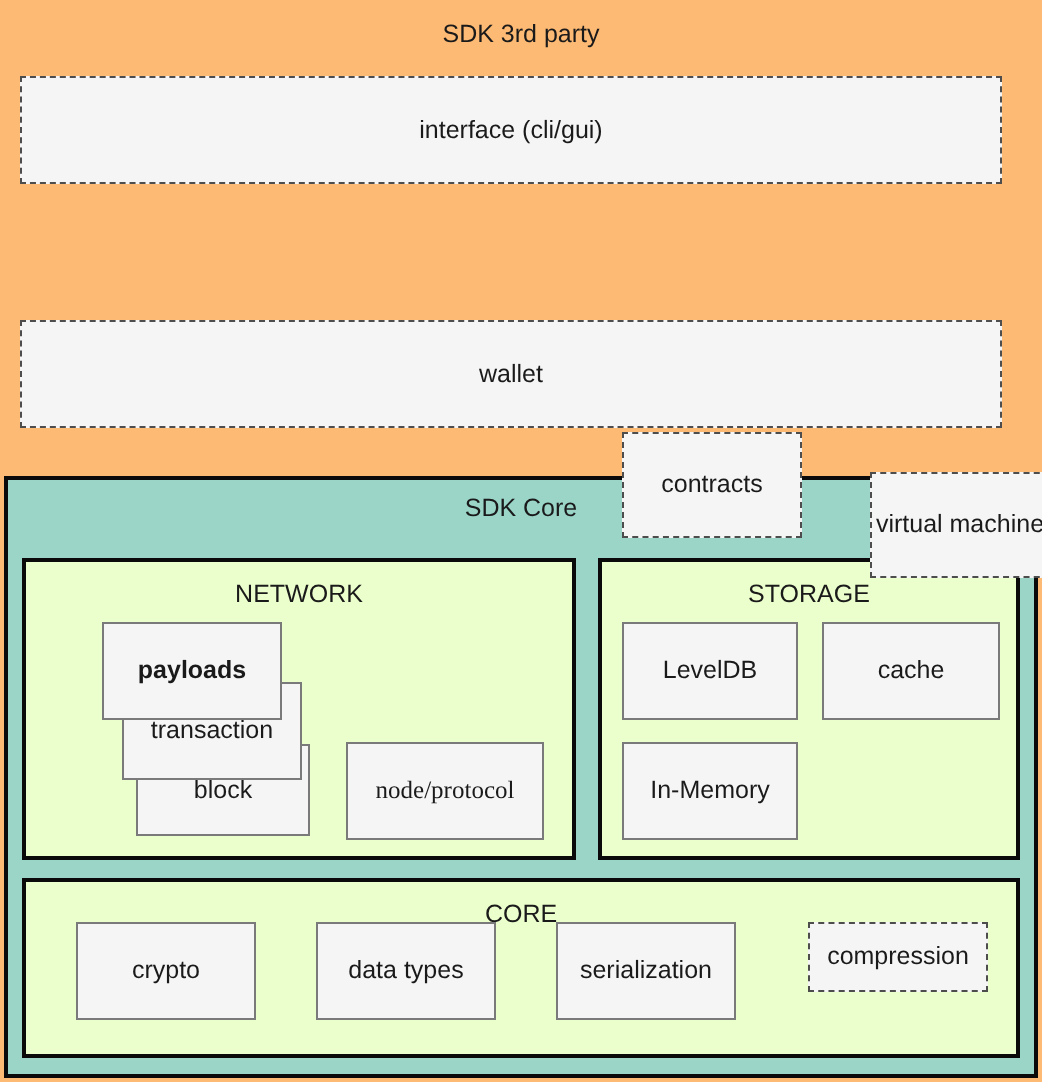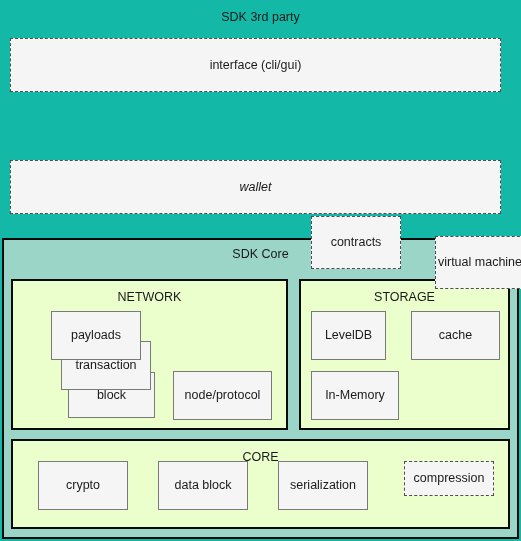--- a/index.html
+++ b/index.html
@@ -10,21 +10,21 @@
     width: 521px;
     height: 541px;
     font-family: "Liberation Sans", sans-serif;
     background: #ffffff;
     overflow: hidden;
   }
   #diagram {
     position: relative;
     width: 521px;
     height: 541px;
-    background: #14b8a6;
+    background: #fdba74;
     box-sizing: border-box;
   }
   .box {
     position: absolute;
     box-sizing: border-box;
     display: flex;
     align-items: center;
     justify-content: center;
     text-align: center;
     color: #1a1a1a;
@@ -43,21 +43,21 @@
   }
   .dashed-wide {
     left: 10px;
     width: 491px;
     height: 54px;
     background: #F5F5F5;
     border: 1.5px dashed #4d4d4d;
   }
   #box-interface { top: 38px; }
   #box-rpc { top: 99px; }
-  #box-wallet { top: 160px; font-style: italic; }
+  #box-wallet { top: 160px; }
 
   
   .dashed-small {
     width: 90px;
     height: 53px;
     top: 216px;
     background: #F5F5F5;
     border: 1.5px dashed #4d4d4d;
     z-index: 6;
   }
@@ -113,28 +113,28 @@
   .solid {
     background: #F5F5F5;
     border: 1.5px solid #7a7a7a;
   }
   .dashed-leaf {
     background: #F5F5F5;
     border: 1.5px dashed #4d4d4d;
   }
 
   
-  #box-payloads    { left: 51px;  top: 311px; width: 90px; height: 49px; z-index: 13; }
+  #box-payloads    { left: 51px;  top: 311px; width: 90px; height: 49px; z-index: 13; font-weight: bold; }
   #box-transaction { left: 61px;  top: 341px; width: 90px; height: 49px; z-index: 12; }
   #box-block       { left: 68px;  top: 372px; width: 87px; height: 46px; z-index: 11; }
   #box-convenience { left: 173px; top: 311px; width: 99px; height: 49px; z-index: 10; }
-  #box-node-protocol { left: 173px; top: 371px; width: 99px; height: 49px; z-index: 10; }
+  #box-node-protocol { left: 173px; top: 371px; width: 99px; height: 49px; z-index: 10; font-family: Liberation Serif, serif; }
 
   
-  #box-leveldb   { left: 311px; top: 311px; width: 75px; height: 49px; z-index: 10; }
+  #box-leveldb   { left: 311px; top: 311px; width: 88px; height: 49px; z-index: 10; }
   #box-cache     { left: 411px; top: 311px; width: 89px; height: 49px; z-index: 10; }
   #box-in-memory { left: 311px; top: 371px; width: 88px; height: 49px; z-index: 10; }
 
   
   #box-crypto        { left: 38px;  top: 461px; width: 90px; height: 49px; z-index: 10; }
   #box-data-types    { left: 158px; top: 461px; width: 90px; height: 49px; z-index: 10; }
   #box-serialization { left: 278px; top: 461px; width: 90px; height: 49px; z-index: 10; }
   #box-compression   { left: 404px; top: 461px; width: 90px; height: 35px; z-index: 10; }
 </style>
 </head>
@@ -179,19 +179,19 @@
   <div class="box solid" id="box-in-memory">In-Memory</div>
 
   <div class="box solid" id="box-cache">cache</div>
 
   <div class="green-panel" id="panel-core">
     <div class="panel-title">CORE</div>
   </div>
 
   <div class="box solid" id="box-crypto">crypto</div>
 
-  <div class="box solid" id="box-data-types">data block</div>
+  <div class="box solid" id="box-data-types">data types</div>
 
   <div class="box solid" id="box-serialization">serialization</div>
 
   <div class="box dashed-leaf" id="box-compression">compression</div>
 
 </div>
 
 </body></html>

